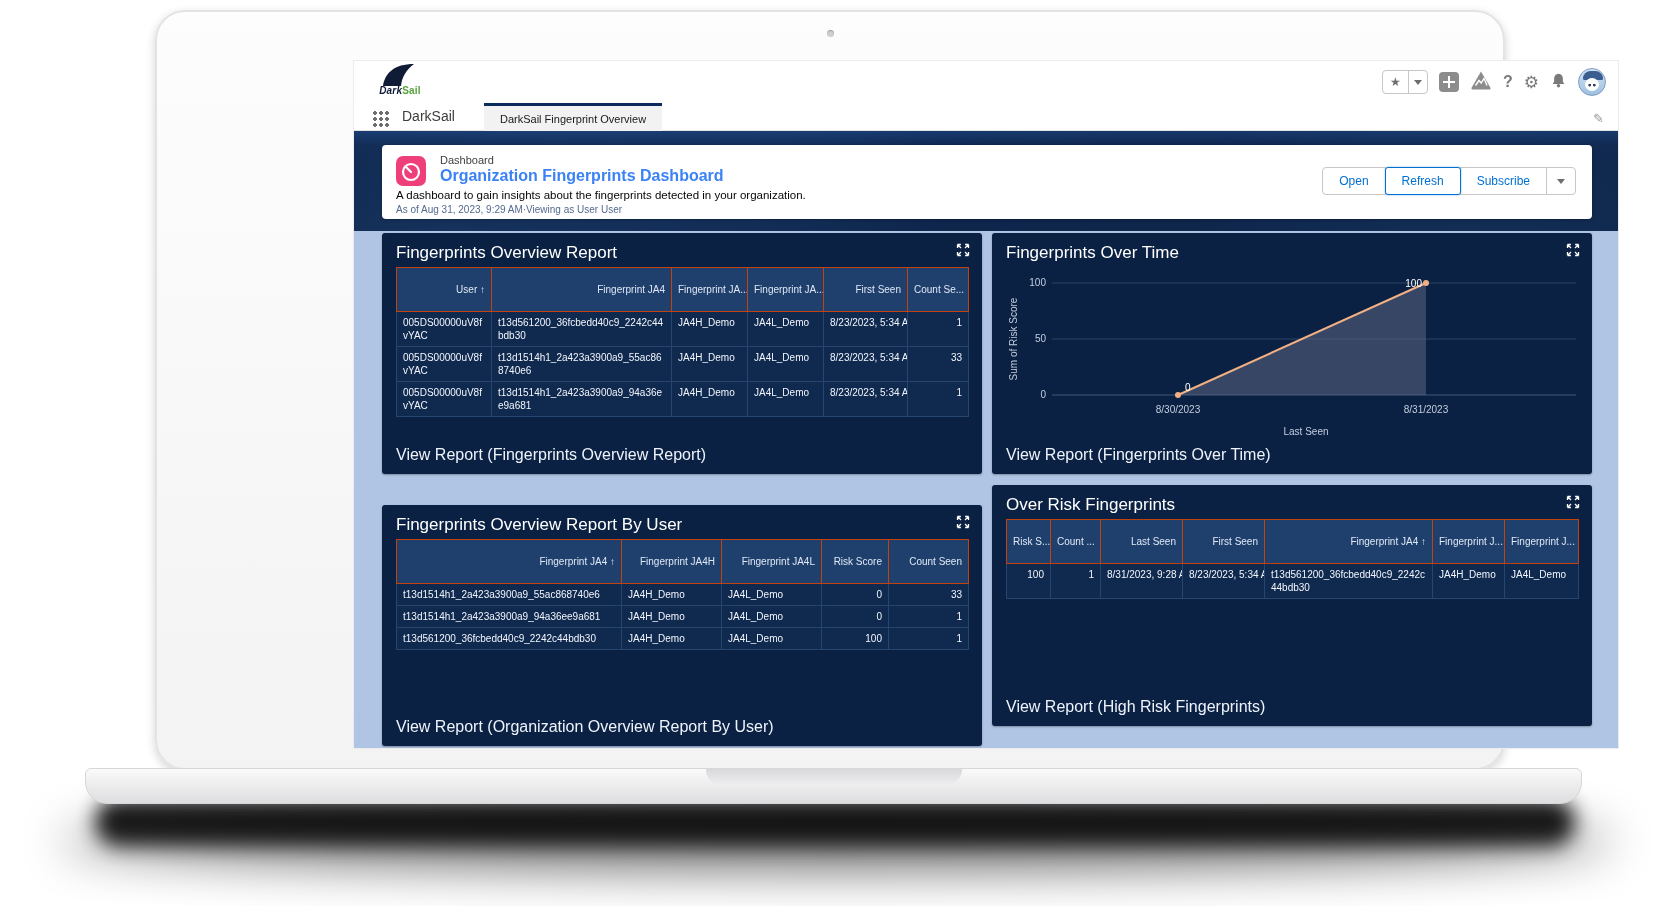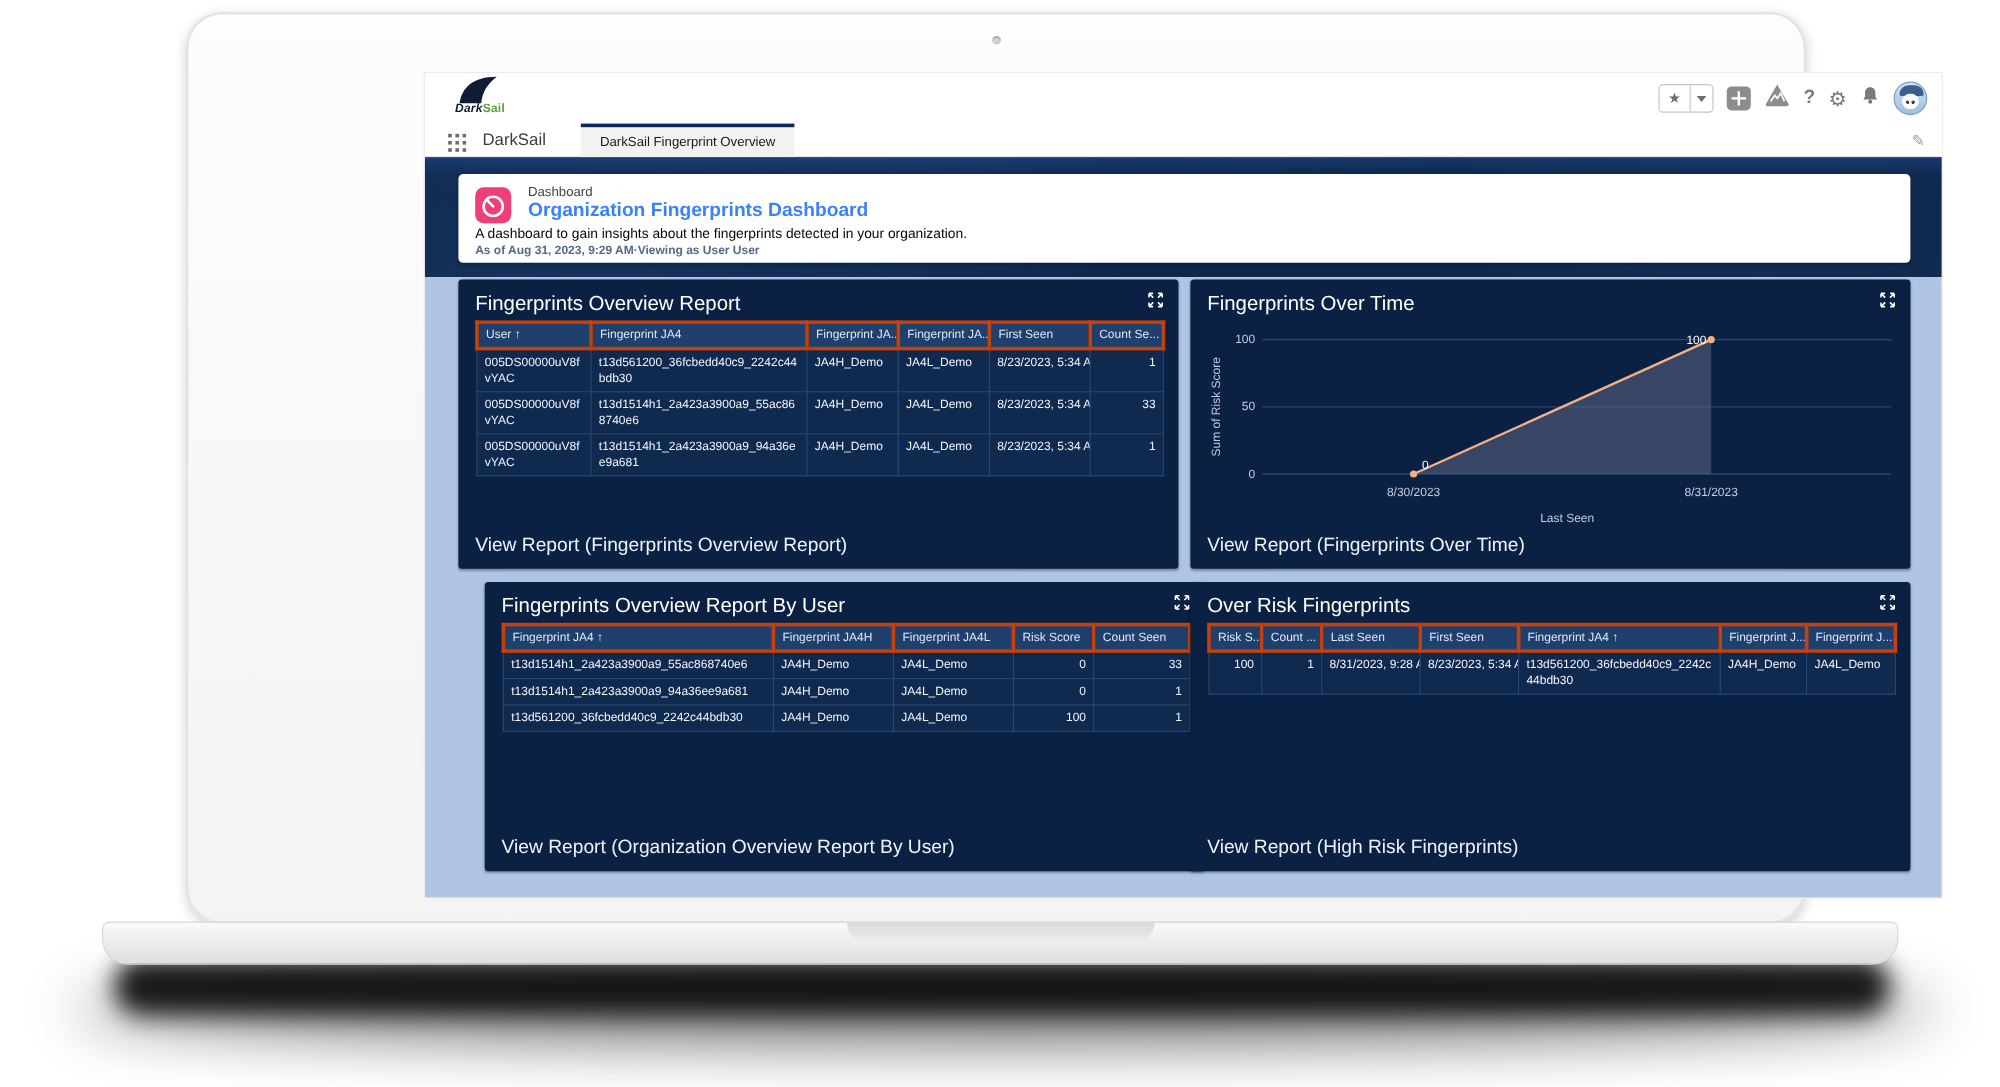--- a/index.html
+++ b/index.html
@@ -65,40 +65,40 @@
       radial-gradient(circle at 38% -60%, rgba(50,100,180,.18), transparent 48%),
       radial-gradient(circle at 88% 150%, rgba(70,130,210,.15), transparent 50%); }
   .dash-canvas { position:absolute; left:0; top:170px; width:1266px; height:519px; background:#b0c5e4; }
 
   
   .header-card { position:absolute; left:28px; top:84px; width:1210px; height:74px; background:#fff; border-radius:4px; box-shadow:0 1px 3px rgba(0,0,0,.25); }
   .dash-icon { position:absolute; left:14px; top:11px; width:30px; height:30px; border-radius:7px; background:#ef3f7b; }
   .type-label { position:absolute; left:58px; top:9px; font-size:11px; color:#3e3e3c; }
   .page-title { position:absolute; left:58px; top:22px; font-size:16px; font-weight:700; color:#3b82f6; }
   .dash-desc { position:absolute; left:14px; top:44px; font-size:11.5px; color:#080707; }
-  .dash-asof { position:absolute; left:14px; top:59px; font-size:10px; color:#54698d;font-weight:bold; }
+  .dash-asof { position:absolute; left:14px; top:59px; font-size:10px; color:#54698d; }
   .btn-group { position:absolute; right:16px; top:22px; display:flex; }
   .sf-btn { height:28px; padding:0 16px; background:#fff; border:1px solid #c9c7c5; color:#0070d2; font-size:12px; display:flex; align-items:center; cursor:pointer; margin-left:-1px; }
   .sf-btn.first { border-radius:4px 0 0 4px; margin-left:0; }
   .sf-btn.focused { border:1px solid #0070d2; box-shadow:0 0 2px rgba(0,112,210,.5); z-index:2; border-radius:3px; }
   .sf-btn.arrow { border-radius:0 4px 4px 0; padding:0 10px; }
 
   
   .panel { position:absolute; width:600px; height:241px; background:#0b2143; border-radius:3px; box-shadow:0 1px 2px rgba(0,0,0,.3); }
   .p1 { left:28px;  top:172px; }
   .p2 { left:638px; top:172px; }
-  .p3 { left:28px;  top:424px;margin-left:22px; }
+  .p3 { left:28px;  top:444px; }
   .p4 { left:638px; top:424px; }
   .panel-title { position:absolute; left:14px; top:10px; font-size:17px; font-weight:500; color:#fff; }
   .expand-btn { position:absolute; right:12px; top:10px; width:14px; height:14px; cursor:pointer; }
   .view-report { position:absolute; left:14px; bottom:10px; font-size:16px; color:#eef3fb; cursor:pointer; text-decoration:none; }
 
   
   .dtable { position:absolute; left:14px; top:34px; width:572px; border-collapse:collapse; table-layout:fixed; font-size:10px; }
-  .dtable th { background:#1f3f6d; color:#dfe8f5; font-weight:400; text-align:left; padding:4px 6px; border:3px solid #c2410c; white-space:nowrap; overflow:hidden; }
+  .dtable th { background:#1f3f6d; color:#dfe8f5; font-weight:400; text-align:right; padding:16px 6px; border:1px solid #c2410c; white-space:nowrap; overflow:hidden; }
   .dtable td { background:#10294f; color:#f2f6fc; padding:4px 6px; border:1px solid #27466f; word-break:break-all; vertical-align:top; line-height:1.3; }
   .t1 th:nth-child(1){width:95px}  .t1 th:nth-child(2){width:180px} .t1 th:nth-child(3){width:76px}
   .t1 th:nth-child(4){width:76px}  .t1 th:nth-child(5){width:84px}  .t1 th:nth-child(6){width:61px}
   .t1 td:nth-child(6){text-align:right}
   .t1 td:nth-child(5){white-space:nowrap; overflow:hidden;}
   .t3 th:nth-child(1){width:225px} .t3 th:nth-child(2){width:100px} .t3 th:nth-child(3){width:100px}
   .t3 th:nth-child(4){width:67px}  .t3 th:nth-child(5){width:80px}
   .t3 td:nth-child(4), .t3 td:nth-child(5){text-align:right}
   .t4 th:nth-child(1){width:44px}  .t4 th:nth-child(2){width:50px}  .t4 th:nth-child(3){width:82px}
   .t4 th:nth-child(4){width:82px}  .t4 th:nth-child(5){width:168px} .t4 th:nth-child(6){width:72px} .t4 th:nth-child(7){width:74px}
@@ -180,20 +180,28 @@
         <div class="dash-icon">
           <svg width="30" height="30" viewBox="0 0 30 30">
               <circle cx="15" cy="16" r="8" fill="none" stroke="#fff" stroke-width="2.2"></circle>
               <line x1="15" y1="16" x2="9.8" y2="10.8" stroke="#fff" stroke-width="2.2" stroke-linecap="round"></line>
             </svg>
         </div>
         <div class="type-label">Dashboard</div>
         <div class="page-title">Organization Fingerprints Dashboard</div>
         <div class="dash-desc">A dashboard to gain insights about the fingerprints detected in your organization.</div>
         <div class="dash-asof">As of Aug 31, 2023, 9:29 AM·Viewing as User User</div>
+        <div class="btn-group">
+          <div class="sf-btn first">Open</div>
+          <div class="sf-btn focused">Refresh</div>
+          <div class="sf-btn">Subscribe</div>
+          <div class="sf-btn arrow">
+              <span class="caret-down"></span>
+            </div>
+        </div>
       </div>
 
       <div class="panel p1">
         <div class="panel-title">Fingerprints Overview Report</div>
         <svg class="expand-btn" viewBox="0 0 14 14">
           <g stroke="#fff" stroke-width="1.3" fill="none">
             <path d="M1.5 1.5 L5 5 M1.5 1.5 h3.4 M1.5 1.5 v3.4"></path>
             <path d="M12.5 1.5 L9 5 M12.5 1.5 h-3.4 M12.5 1.5 v3.4"></path>
             <path d="M1.5 12.5 L5 9 M1.5 12.5 h3.4 M1.5 12.5 v-3.4"></path>
             <path d="M12.5 12.5 L9 9 M12.5 12.5 h-3.4 M12.5 12.5 v-3.4"></path>

